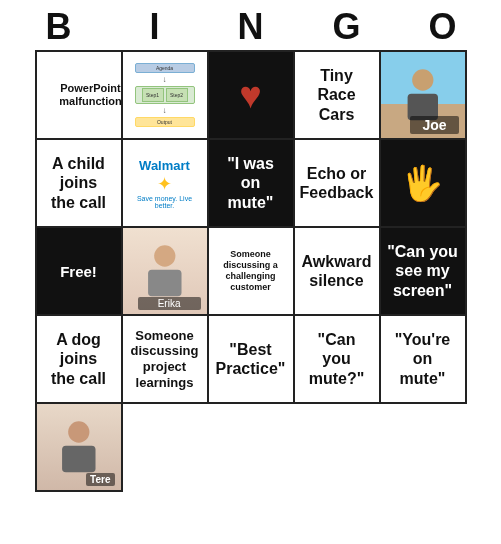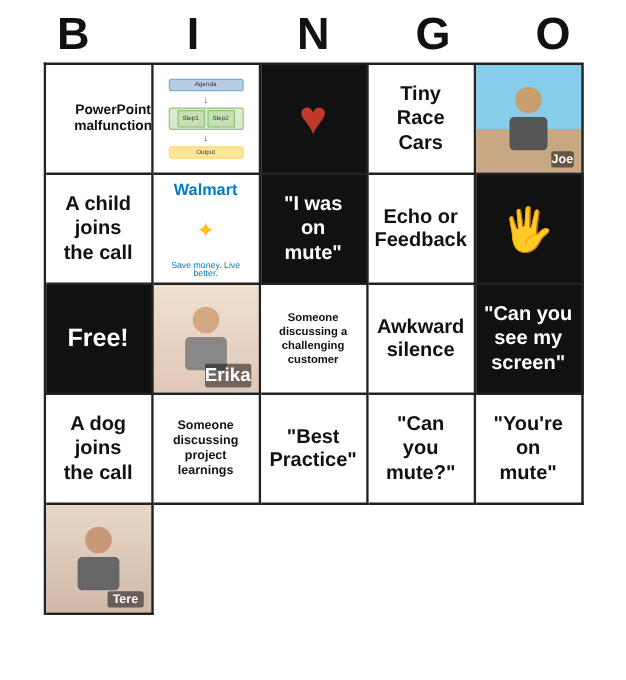--- a/index.html
+++ b/index.html
@@ -54,38 +54,38 @@
     }
 
     .cell.dark {
       background: #111;
       color: #fff;
     }
 
     .cell.free {
       background: #111;
       color: #fff;
-      font-size: 20px;
+      font-size: 15px;
       font-weight: bold;
     }
 
     .cell-label {
       position: relative;
       z-index: 2;
       font-size: 16px;
       font-weight: 600;
       line-height: 1.2;
     }
 
     
     .walmart-logo {
       display: flex;
       flex-direction: column;
       align-items: center;
-      gap: 14px;
+      gap: 0;
     }
     .walmart-name {
       font-size: 13px;
       font-weight: bold;
       color: #007dc6;
     }
     .walmart-spark {
       color: #ffc220;
       font-size: 18px;
     }
@@ -132,40 +132,40 @@
     .joe-cell {
       background: linear-gradient(180deg, #87CEEB 0%, #87CEEB 60%, #c8a882 60%, #c8a882 100%);
       position: relative;
     }
     .joe-label {
       position: absolute;
       bottom: 4px;
       right: 6px;
       background: rgba(0,0,0,0.5);
       color: white;
-      font-size: 10px;
-      font-weight: bold;
-      padding: 1px 0;
+      font-size: 14px;
+      font-weight: bold;
+      padding: 1px 12px;
       border-radius: 2px;
     }
 
     
     .erika-cell {
       background: linear-gradient(180deg, #f0e0d0 0%, #e0c8b8 100%);
       position: relative;
     }
     .erika-label {
       position: absolute;
       bottom: 4px;
       right: 6px;
       background: rgba(0,0,0,0.5);
       color: white;
-      font-size: 15px;
-      font-weight: bold;
-      padding: 1px 0;
+      font-size: 10px;
+      font-weight: normal;
+      padding: 1px 20px;
       border-radius: 2px;
     }
 
     
     .tere-cell {
       background: linear-gradient(180deg, #e8d8c8 0%, #d0b8a8 100%);
       position: relative;
     }
     .tere-label {
       position: absolute;
@@ -292,21 +292,21 @@
 
   <div class="cell dark">
     <span class="cell-label">"Can you see my screen"</span>
   </div>
 
   <div class="cell">
     <span class="cell-label">A dog<br>joins<br>the call</span>
   </div>
 
   <div class="cell">
-    <span class="cell-label" style="font-size:10px;">Someone discussing project learnings</span>
+    <span class="cell-label" style="font-size:13px;">Someone discussing project learnings</span>
   </div>
 
   <div class="cell">
     <span class="cell-label">"Best<br>Practice"</span>
   </div>
 
   <div class="cell">
     <span class="cell-label">"Can<br>you<br>mute?"</span>
   </div>
 

